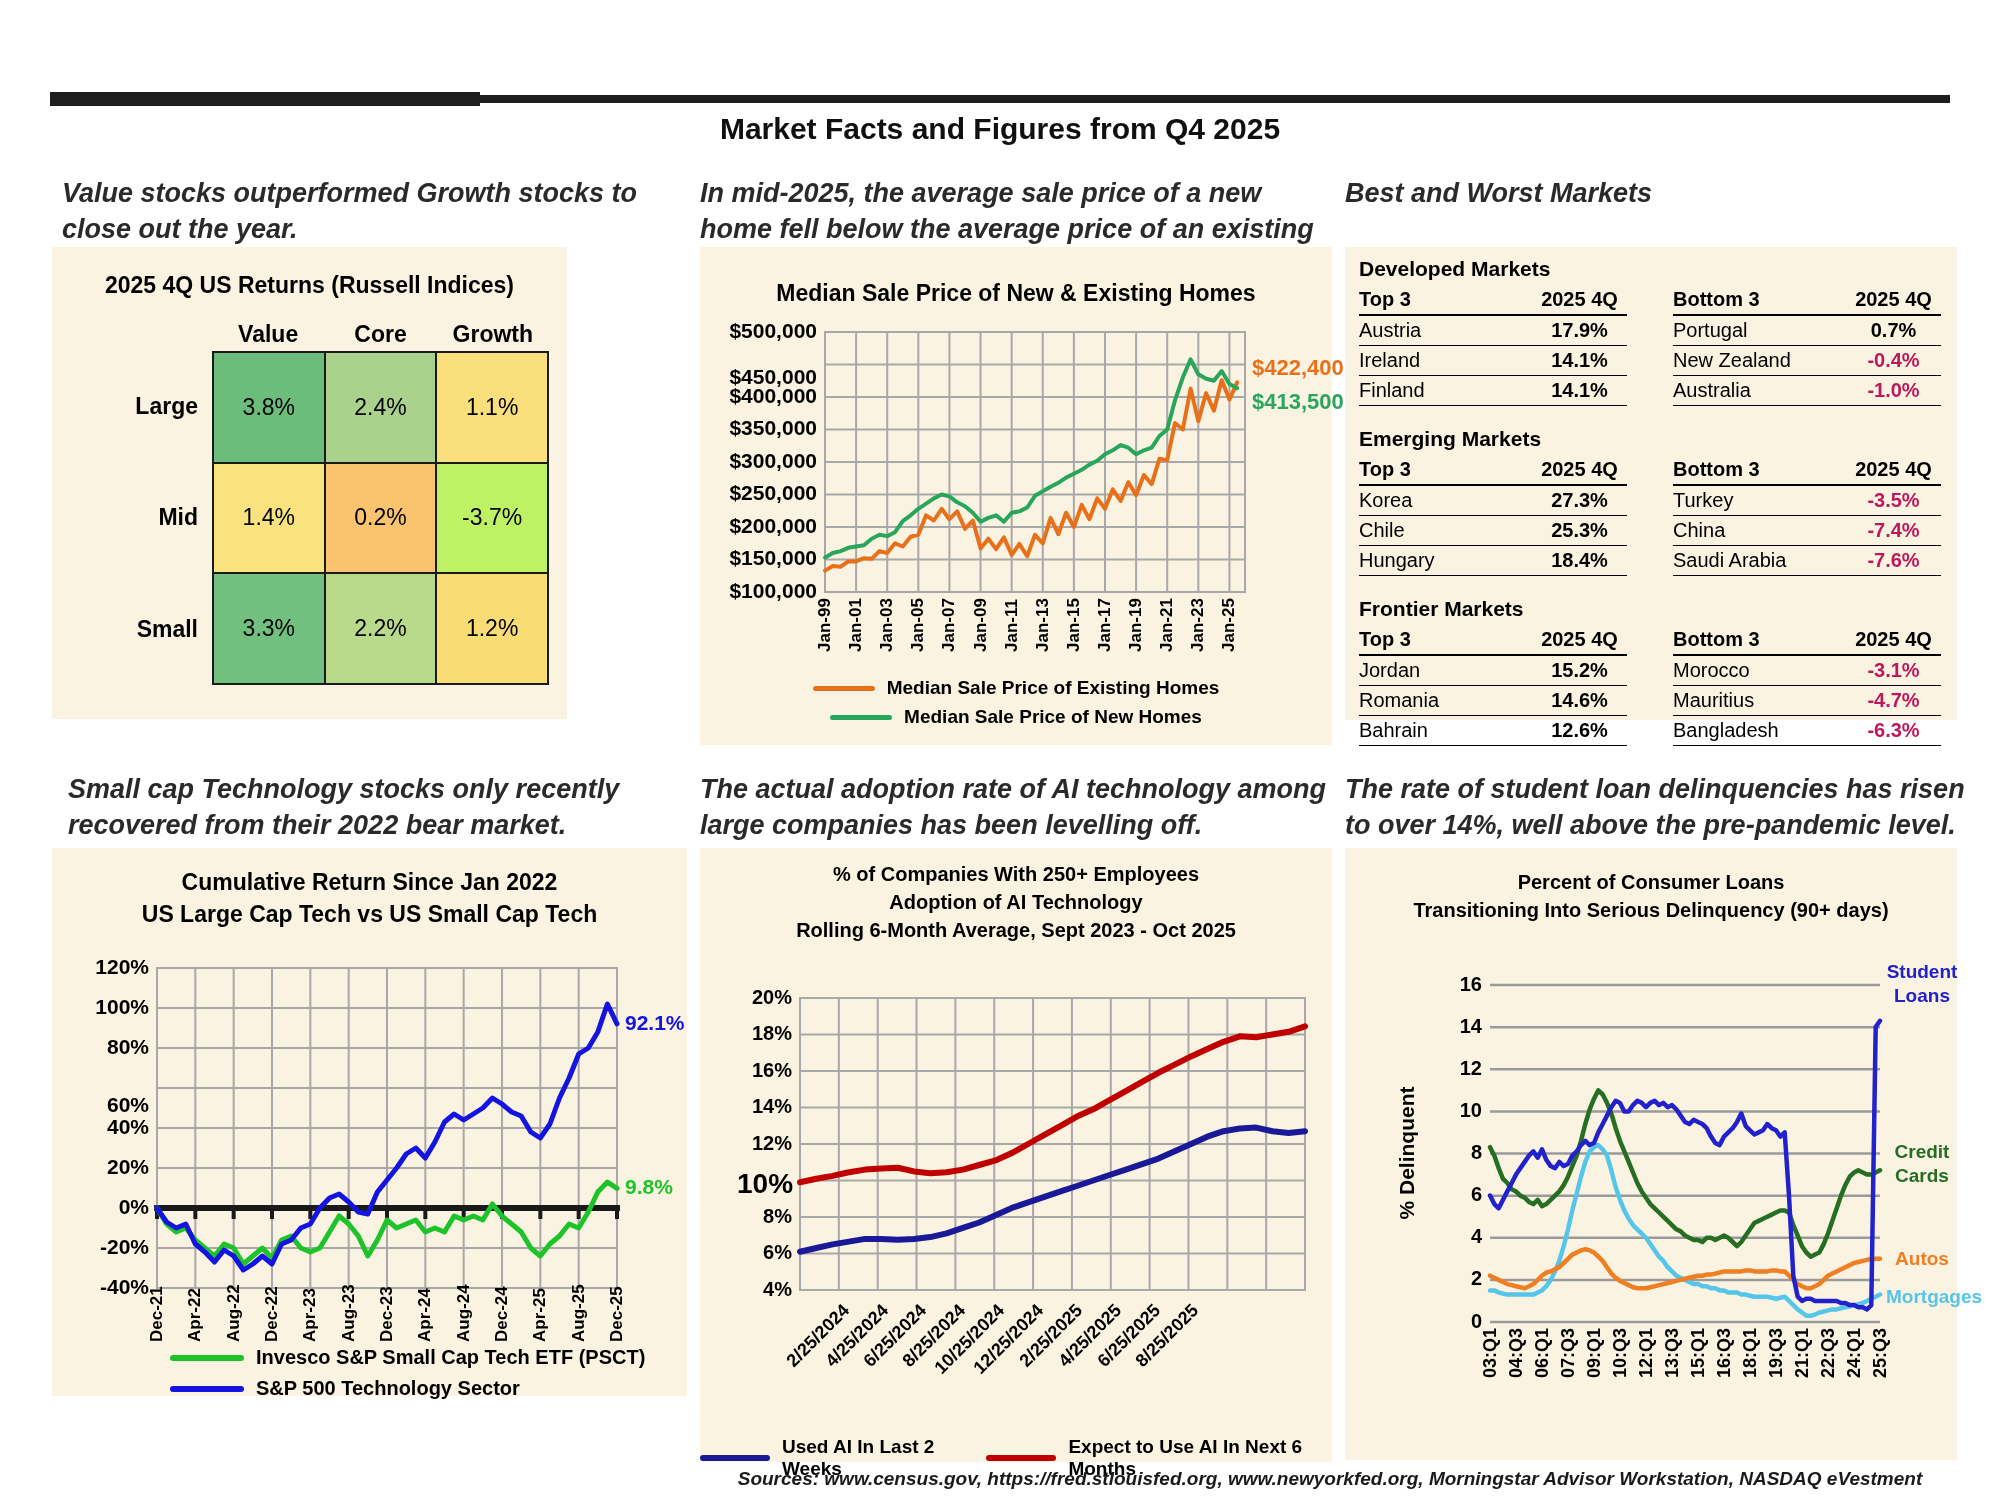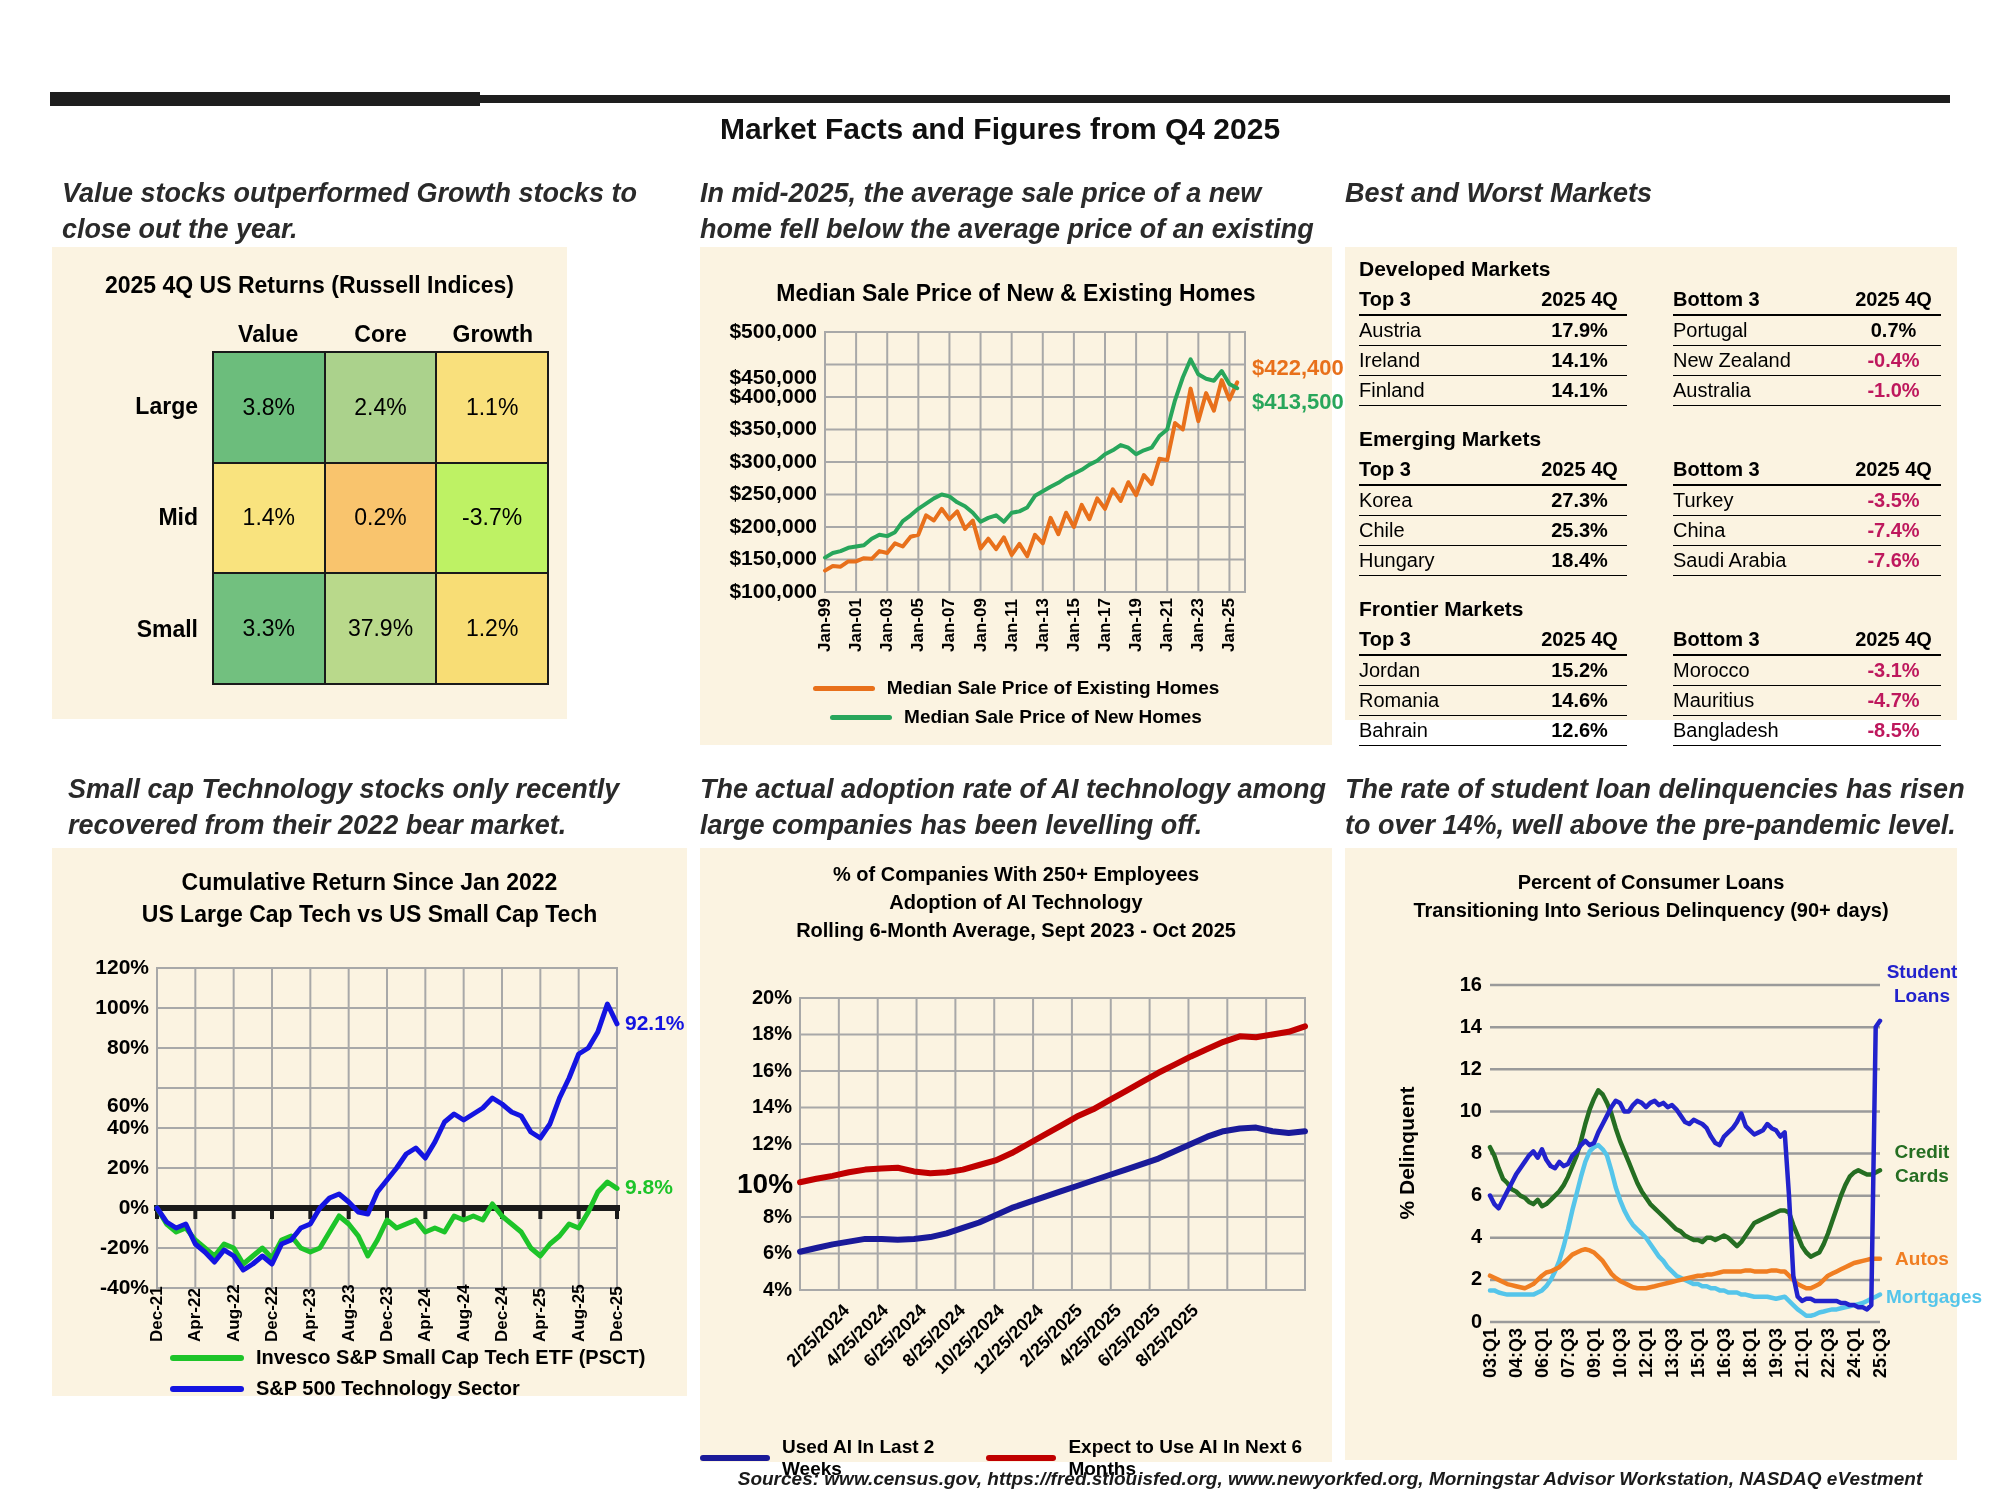--- a/index.html
+++ b/index.html
@@ -75,21 +75,21 @@
         <div class="rus-lab" style="top: 145.3px;">Mid</div>
         <div class="rus-lab" style="top: 256.6px;">Small</div>
         <div class="rus-block">
           <div class="rus-cell" style="background: rgb(108, 189, 124);">3.8%</div>
           <div class="rus-cell" style="background: rgb(171, 210, 140);">2.4%</div>
           <div class="rus-cell" style="background: rgb(249, 224, 124);">1.1%</div>
           <div class="rus-cell" style="background: rgb(249, 227, 126);">1.4%</div>
           <div class="rus-cell" style="background: rgb(249, 196, 109);">0.2%</div>
           <div class="rus-cell" style="background: #bef264;">-3.7%</div>
           <div class="rus-cell" style="background: rgb(114, 192, 127);">3.3%</div>
-          <div class="rus-cell" style="background: rgb(185, 217, 139);">37.9%</div>
+          <div class="rus-cell" style="background: rgb(185, 217, 139);">2.2%</div>
           <div class="rus-cell" style="background: rgb(248, 221, 117);">1.2%</div>
         </div>
       </div>
   </div>
 
   <div class="panel" id="panel-homes" style="left:700px;top:247px;width:632px;height:498px;">
       <div class="chart-title-wrap" style="top: 30px; font-size: 23px;">
         <div>Median Sale Price of New &amp; Existing Homes</div>
       </div>
       <svg width="420" height="260" viewBox="0 0 420 260" style="position: absolute; left: 125px; top: 85px; overflow: visible;">
@@ -270,21 +270,21 @@
               <div class="mkt-tr">
                 <div>Morocco</div>
                 <div class="mkt-val neg">-3.1%</div>
               </div>
               <div class="mkt-tr">
                 <div>Mauritius</div>
                 <div class="mkt-val neg">-4.7%</div>
               </div>
               <div class="mkt-tr">
                 <div>Bangladesh</div>
-                <div class="mkt-val neg">-8.5%</div>
+                <div class="mkt-val neg">-6.3%</div>
               </div>
             </div>
           </div>
         </div>
       </div>
   </div>
 
   <div class="panel" id="panel-tech" style="left:52px;top:848px;width:635px;height:548px;">
       <div class="chart-title-wrap" style="top: 18px; font-size: 23px;">
         <div>Cumulative Return Since Jan 2022</div>

